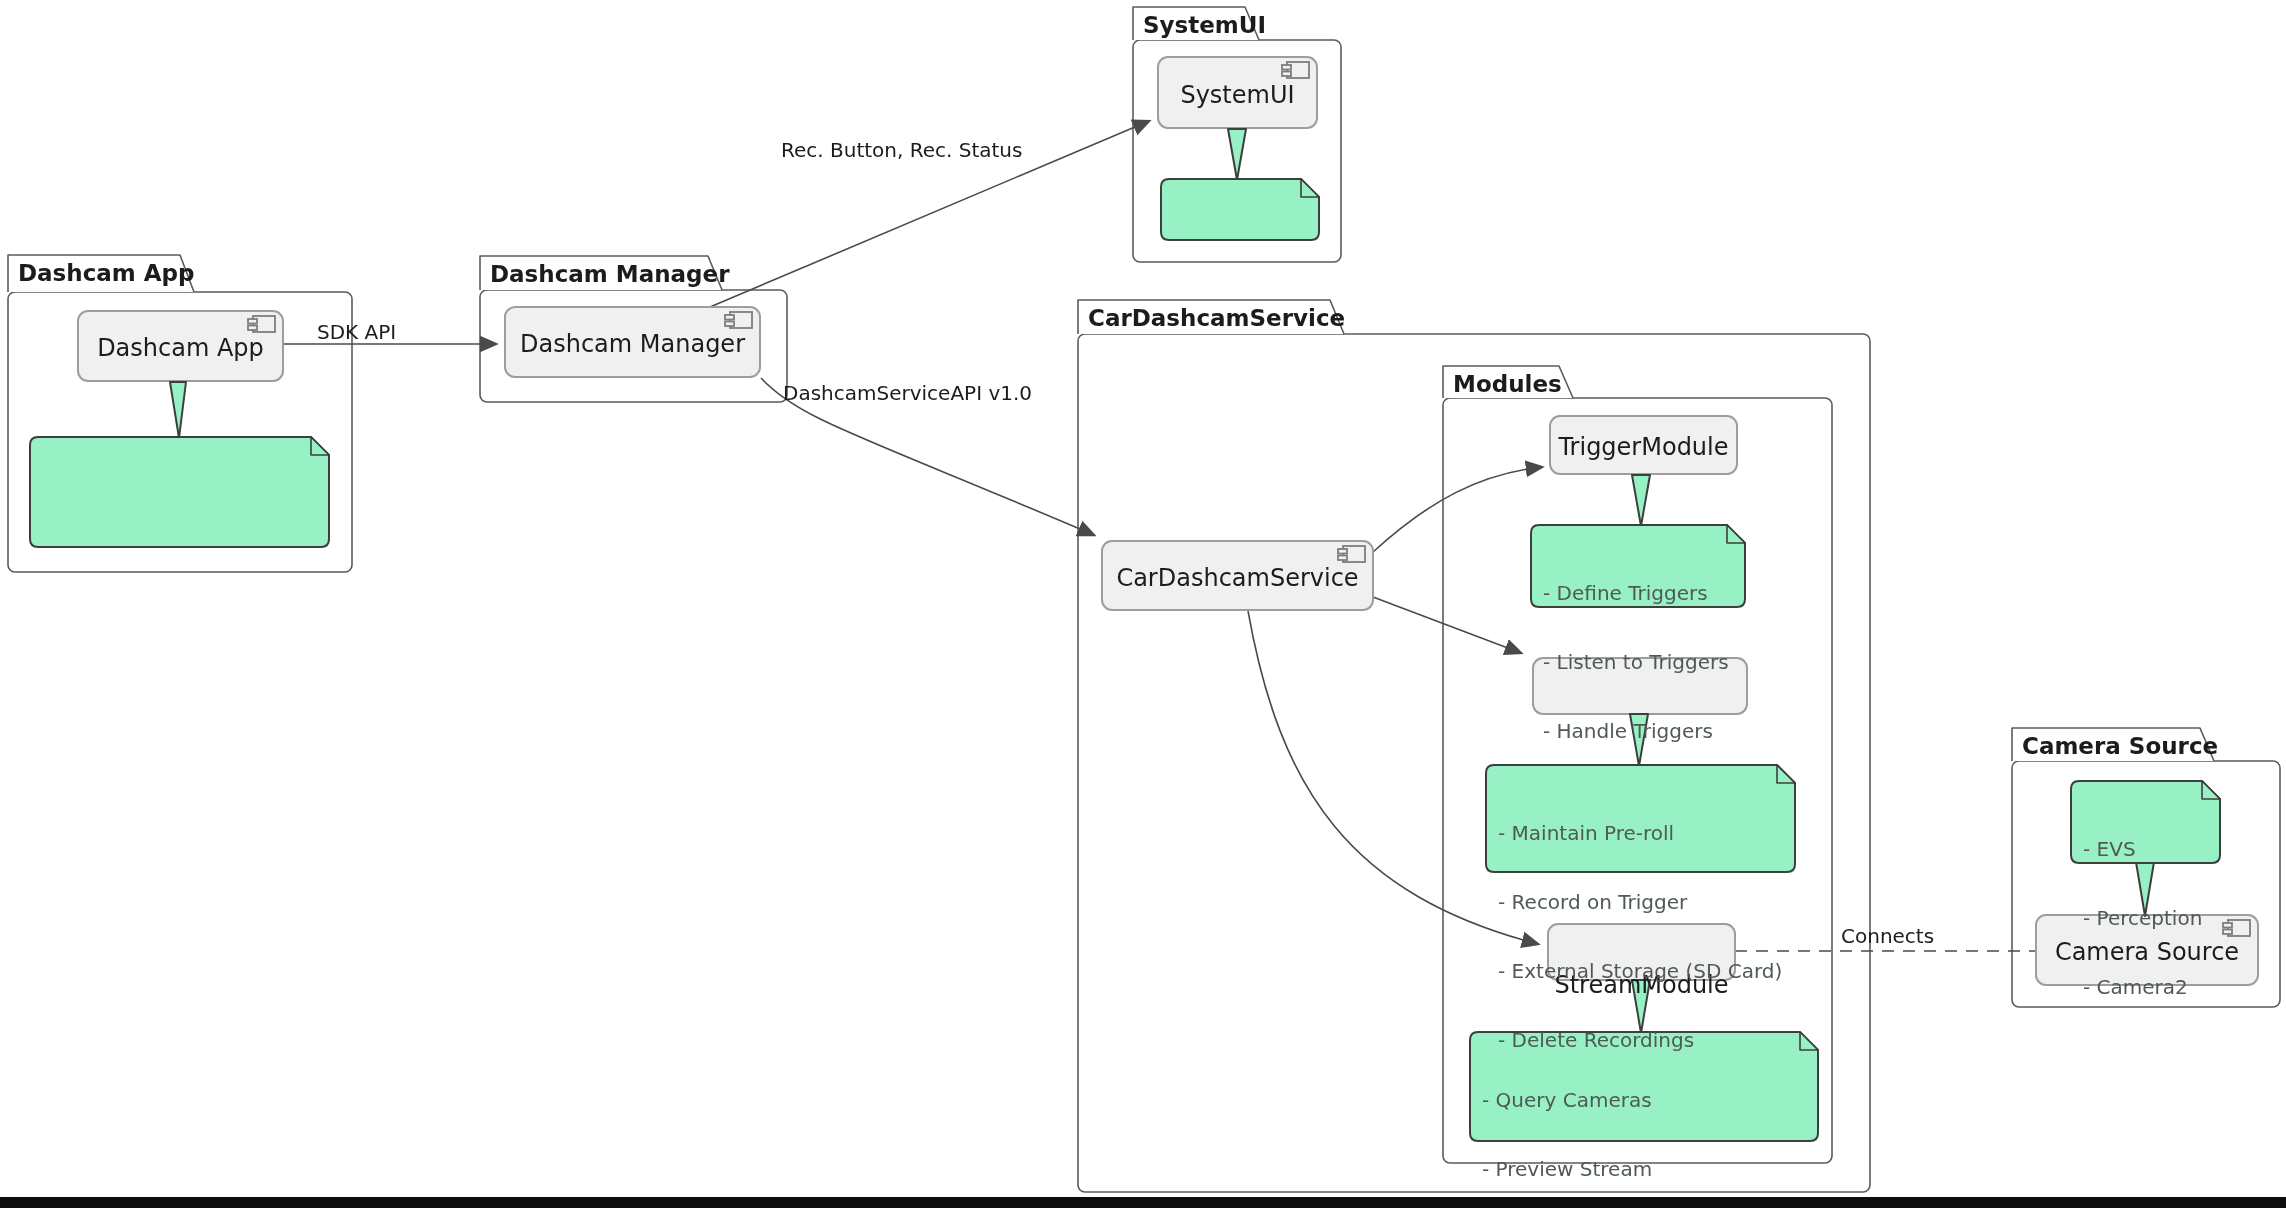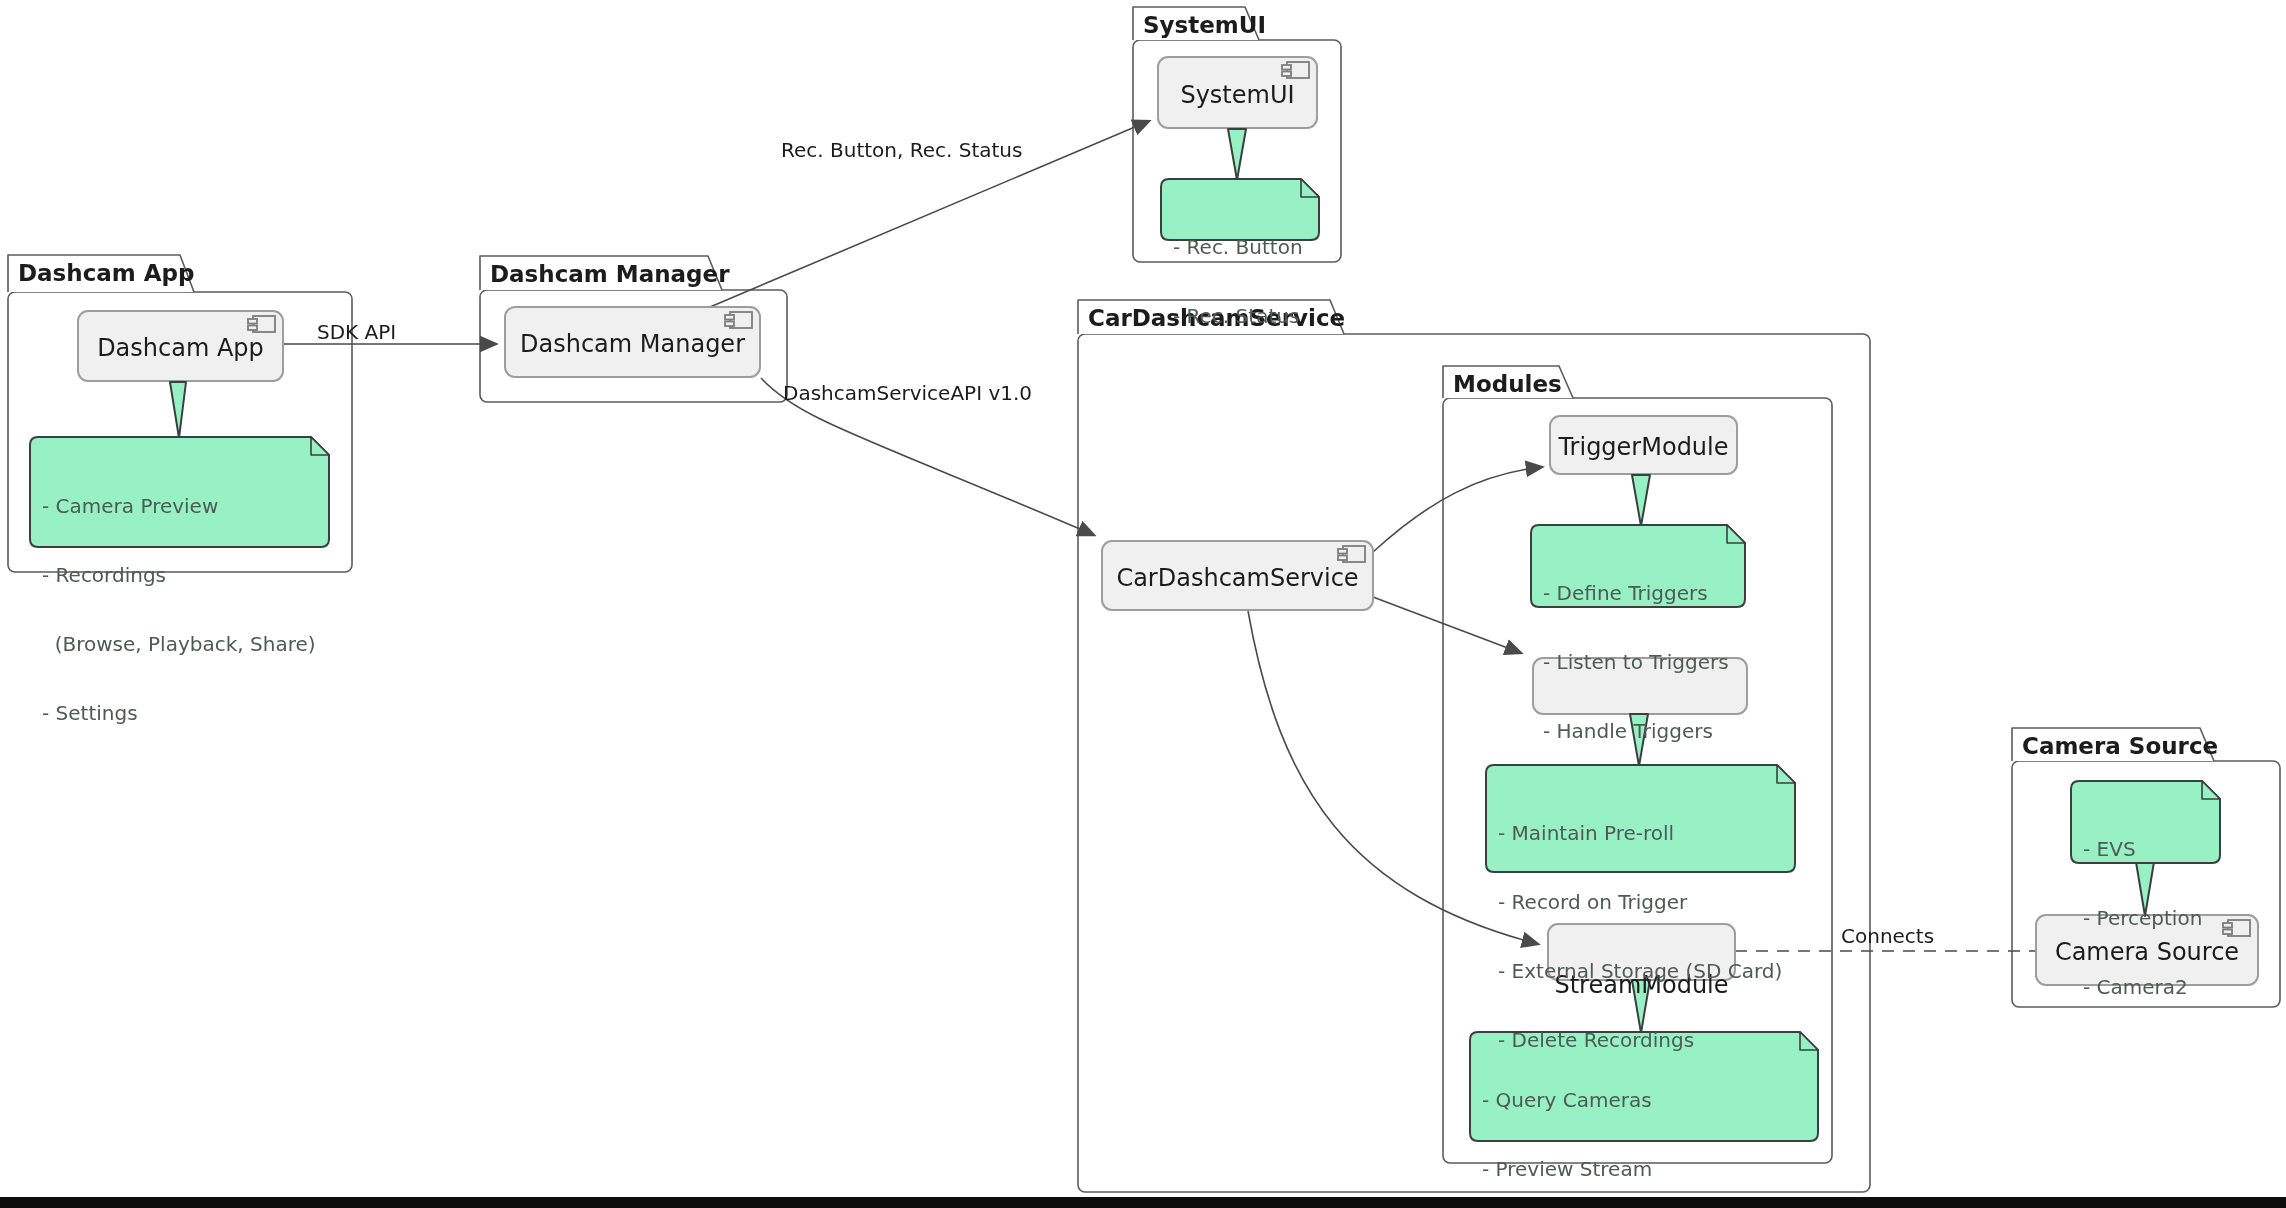--- a/index.html
+++ b/index.html
@@ -177,30 +177,20 @@
   <div class="abs pkg-title" style="left:2022px;top:731px;">Camera Source</div>
 
   <div class="abs comp-label" style="left:78px;top:311px;width:205px;height:70px;">Dashcam App</div>
   <div class="abs comp-label" style="left:505px;top:307px;width:255px;height:70px;">Dashcam Manager</div>
   <div class="abs comp-label" style="left:1158px;top:57px;width:159px;height:71px;">SystemUI</div>
   <div class="abs comp-label" style="left:1102px;top:541px;width:271px;height:69px;">CarDashcamService</div>
   <div class="abs comp-label" style="left:1550px;top:416px;width:187px;height:58px;">TriggerModule</div>
   <div class="abs comp-label" style="left:1548px;top:924px;width:187px;height:56px;margin-top:31px;">StreamModule</div>
   <div class="abs comp-label" style="left:2036px;top:915px;width:222px;height:70px;">Camera Source</div>
 
-  <div class="abs note-text" style="left:42px;top:449px;">
-    <div>- Camera Preview</div>
-    <div>- Recordings</div>
-    <div>  (Browse, Playback, Share)</div>
-    <div>- Settings</div>
-  </div>
-  <div class="abs note-text" style="left:1173px;top:190px;">
-    <div>- Rec. Button</div>
-    <div>- Rec. Status</div>
-  </div>
   <div class="abs note-text" style="left:1543px;top:536px;">
     <div>- Define Triggers</div>
     <div>- Listen to Triggers</div>
     <div>- Handle Triggers</div>
   </div>
   <div class="abs note-text" style="left:1498px;top:776px;">
     <div>- Maintain Pre-roll</div>
     <div>- Record on Trigger</div>
     <div>- External Storage (SD Card)</div>
     <div>- Delete Recordings</div>

